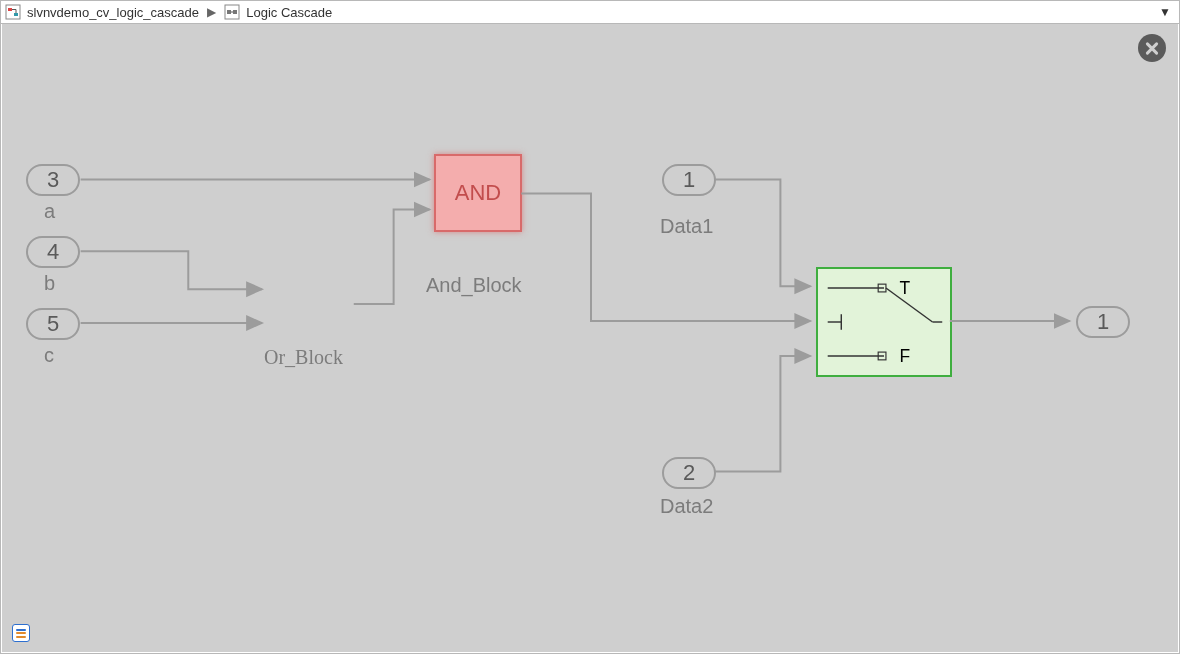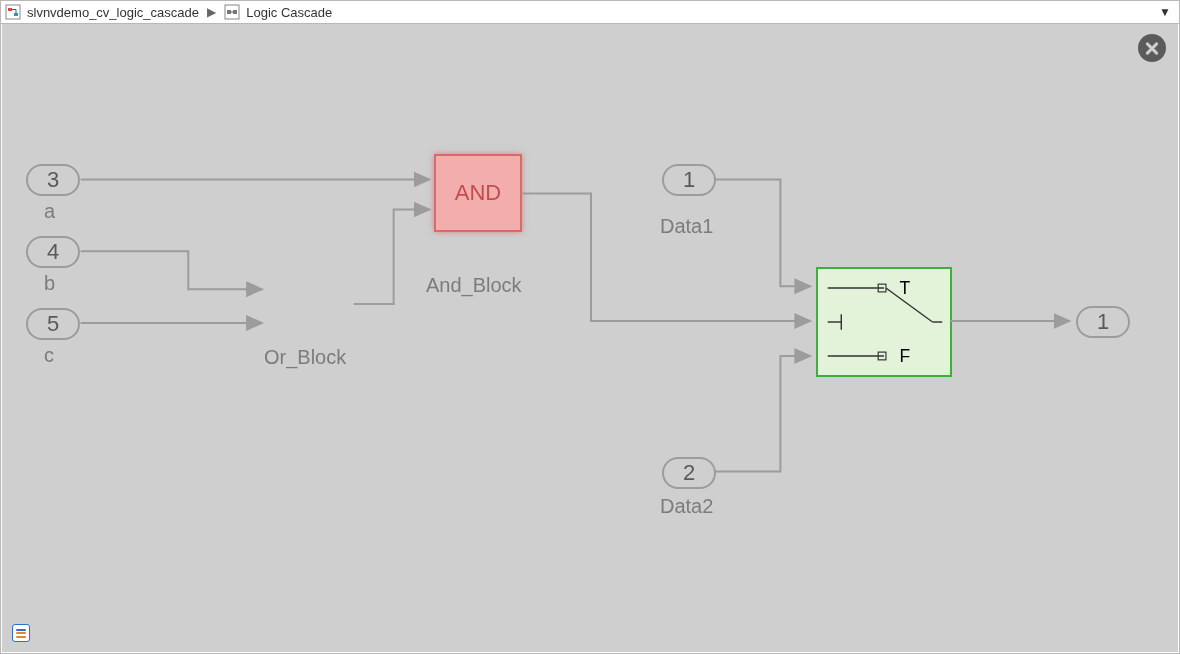--- a/index.html
+++ b/index.html
@@ -166,21 +166,21 @@
     <div class="port-oval" style="left:24px; top:212px;">
       <span>4</span>
     </div>
     <div class="port-label" style="left:42px; top:248px;">b</div>
 
     <div class="port-oval" style="left:24px; top:284px;">
       <span>5</span>
     </div>
     <div class="port-label" style="left:42px; top:320px;">c</div>
 
-    <div class="port-label" style="left:262px; top:322px;">Or_Block</div>
+    <div class="port-label" style="left:262px; top:322px;font-family:Liberation Serif, serif;">Or_Block</div>
 
     <div class="logic-block and-block" style="left:432px; top:130px;">
       <span>AND</span>
     </div>
     <div class="port-label" style="left:424px; top:214px;margin-top:36px;">And_Block</div>
 
     <div class="port-oval" style="left:660px; top:140px;">
       <span>1</span>
     </div>
     <div class="port-label" style="left:658px; top:178px;margin-top:13px;">Data1</div>

